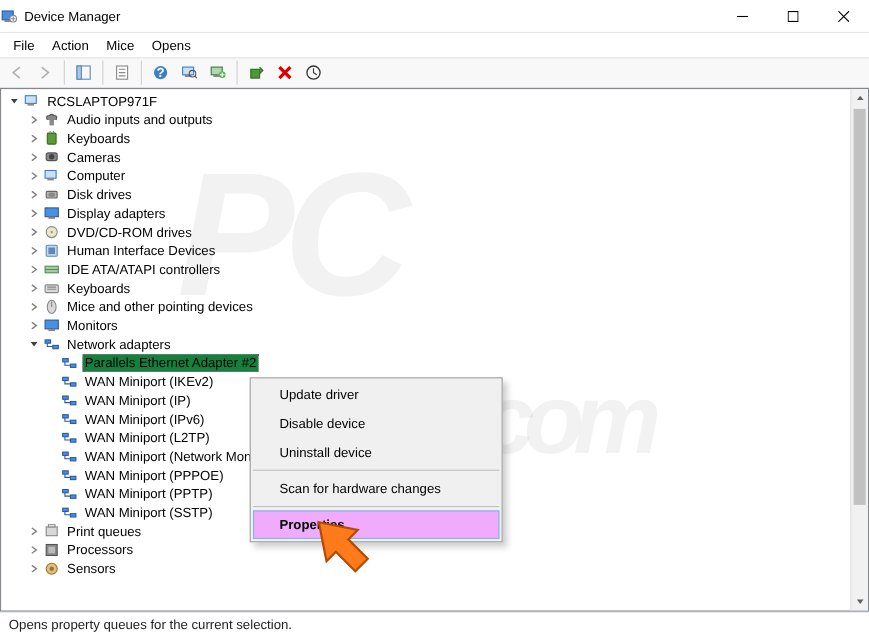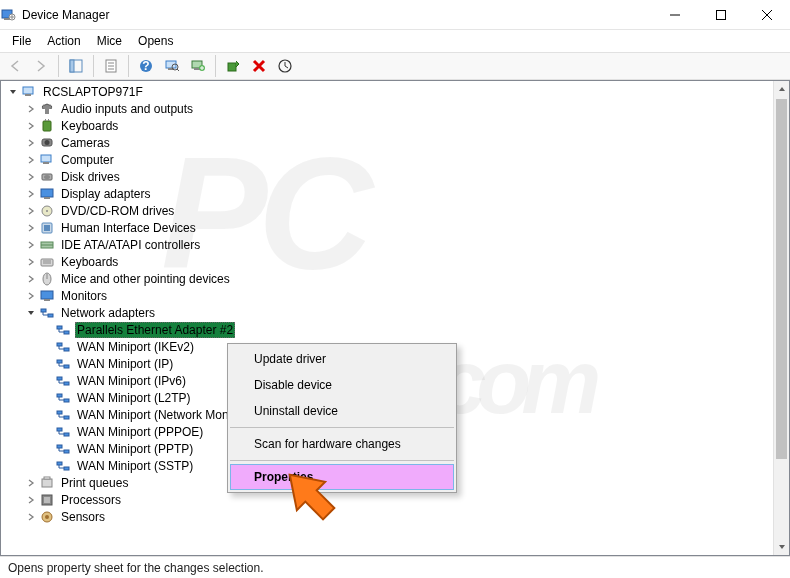--- a/index.html
+++ b/index.html
@@ -549,14 +549,14 @@
 
   <svg class="arrow-pointer" style="left:270px; top:375px;" width="80" height="80">
     <g transform="rotate(-45 40 40)">
       <path d="M40 10 L60 40 L48 40 L48 65 L32 65 L32 40 L20 40 Z" fill="#ff7a1a" stroke="#b34a00" stroke-width="2"></path>
     </g>
   </svg>
 
 </div>
 
 <div class="statusbar">
-  <span>Opens property sheet for the changes selection.</span>
+  <span>Opens property queues for the current selection.</span>
 </div>
 
 </body></html>

